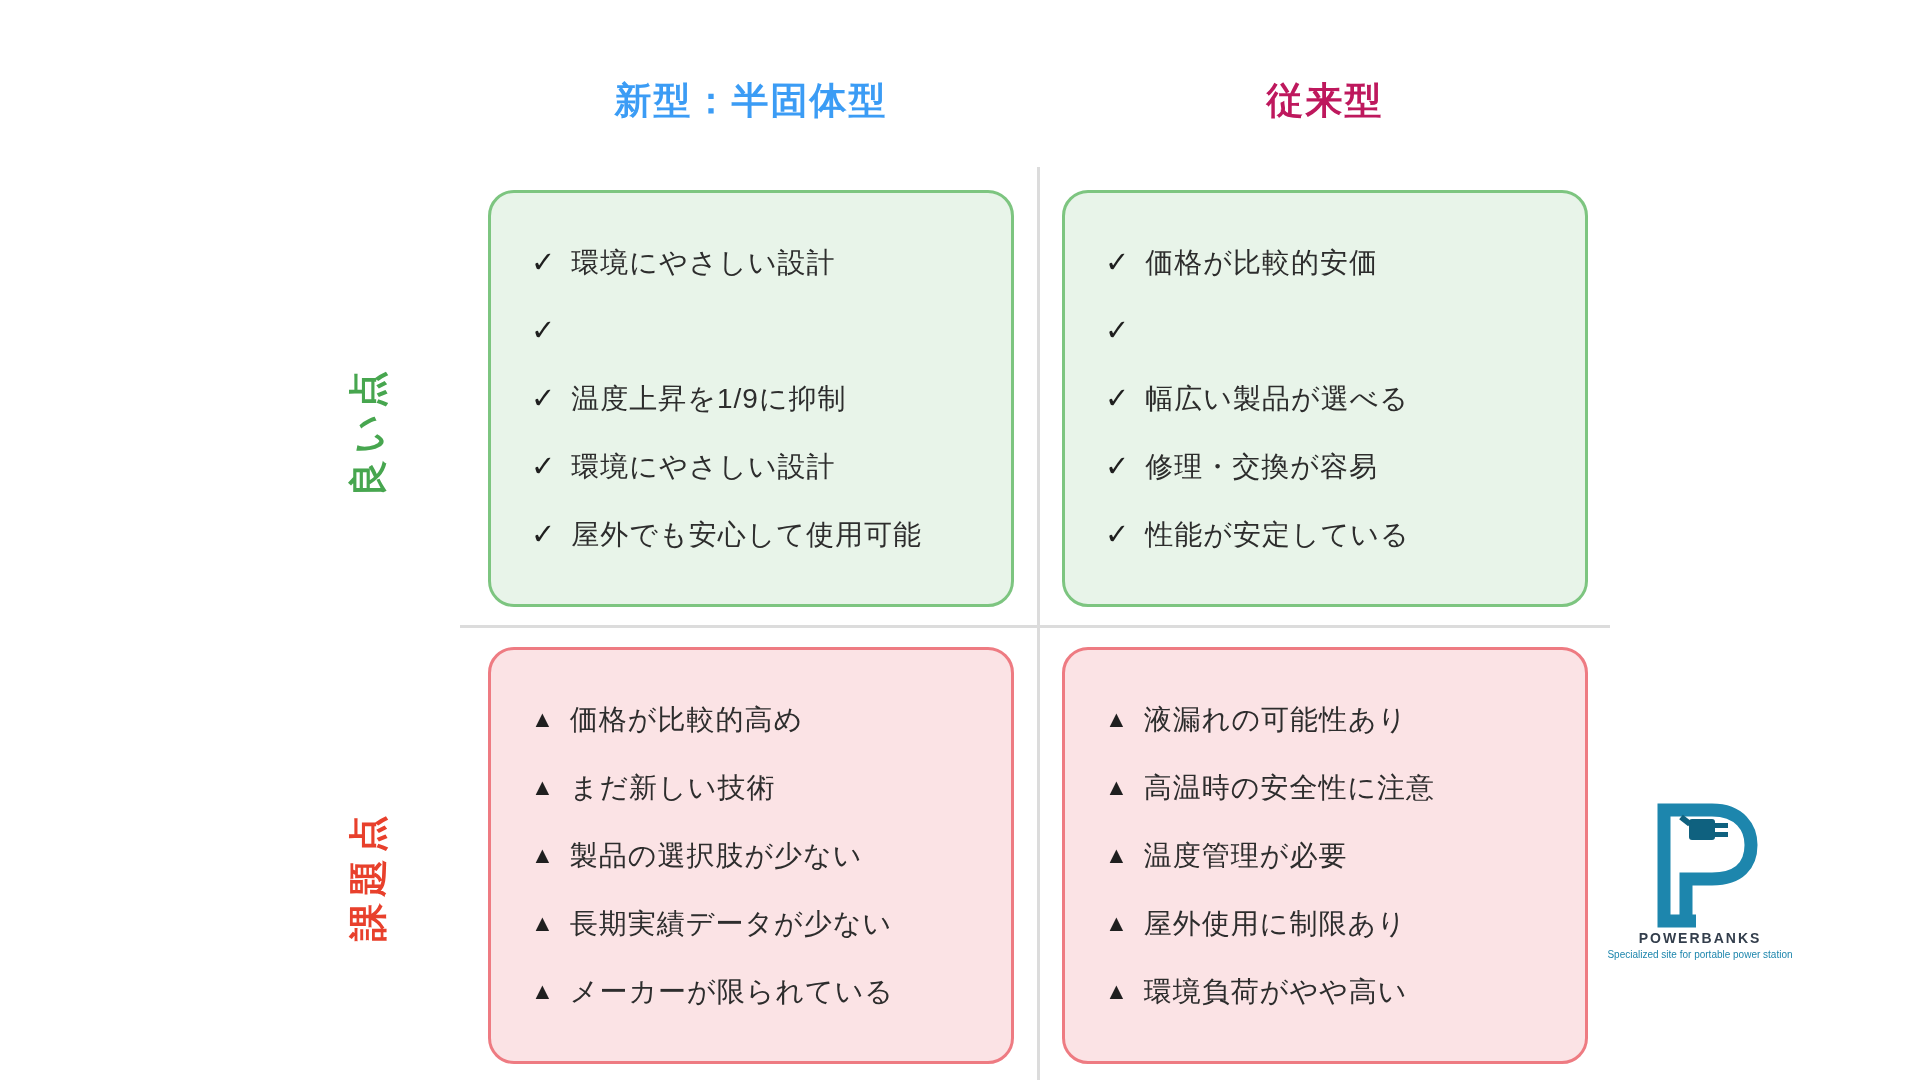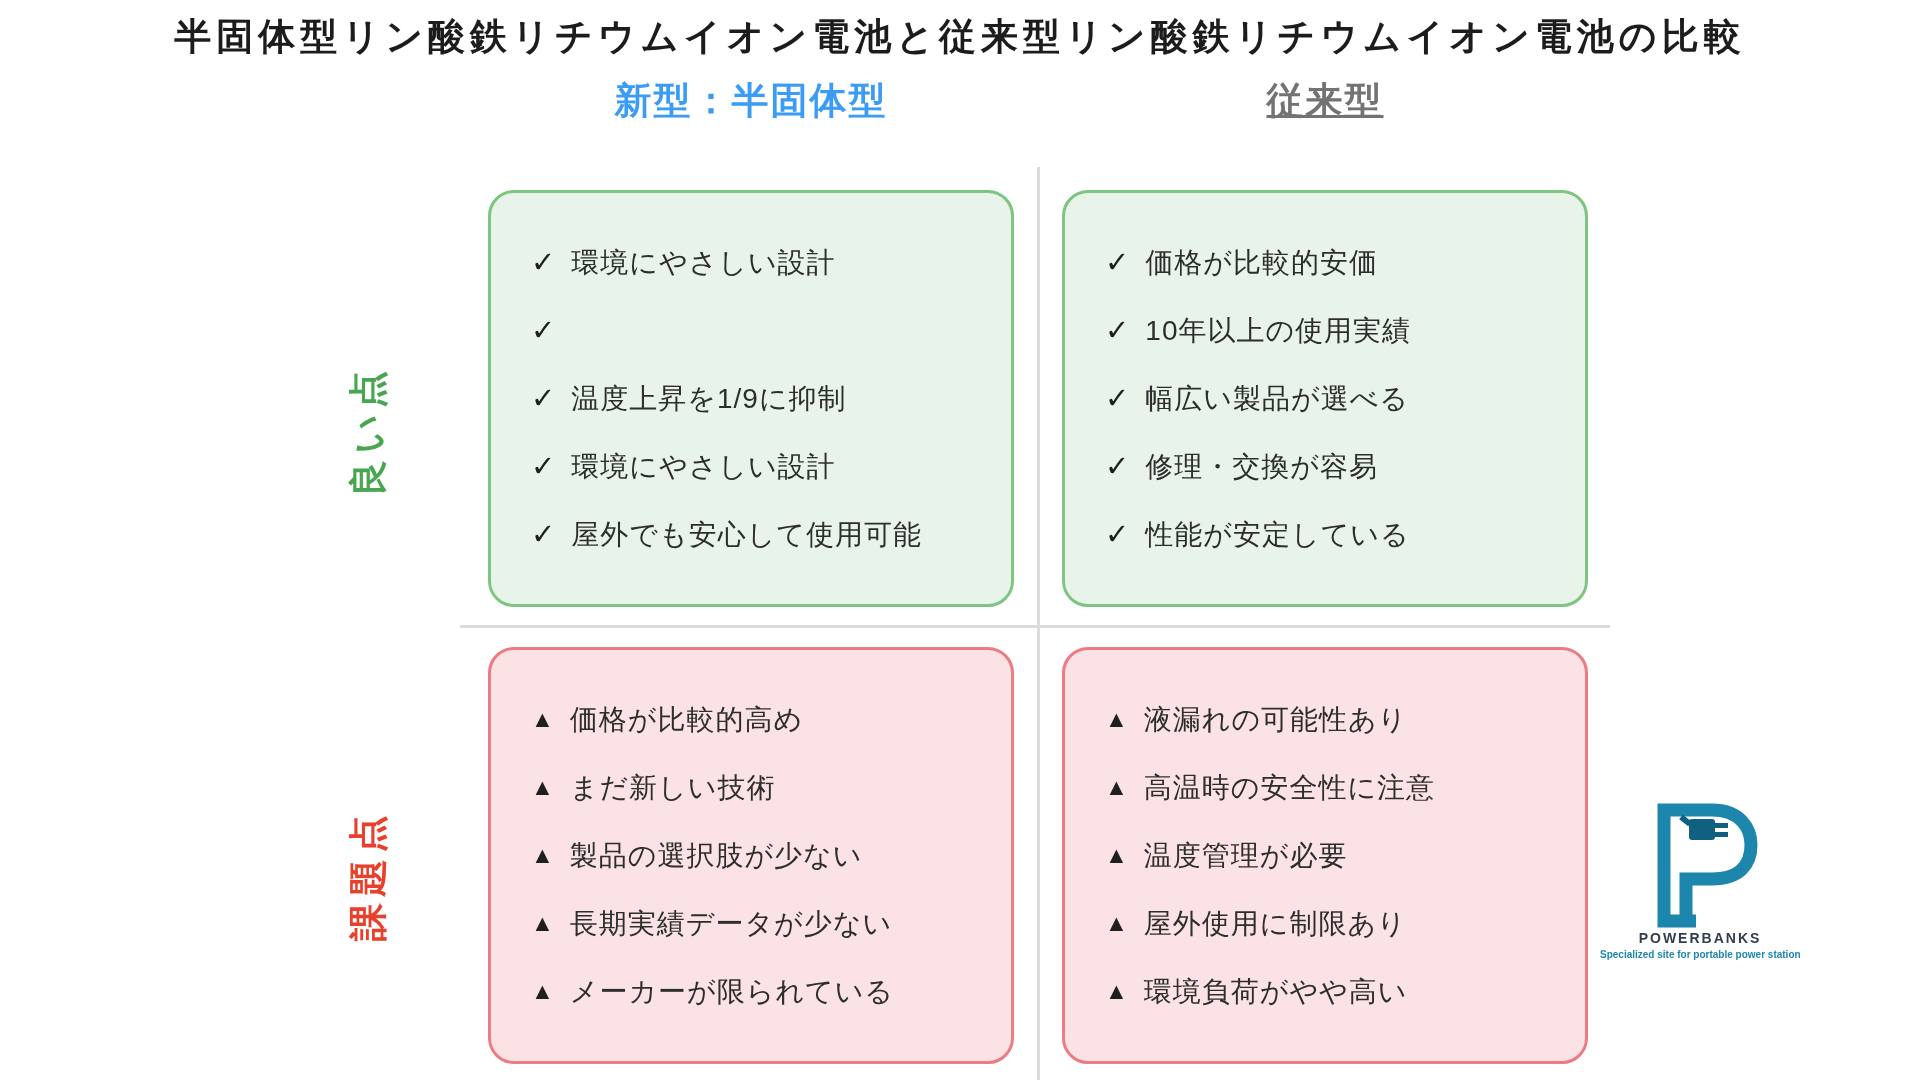--- a/index.html
+++ b/index.html
@@ -9,21 +9,21 @@
   }
   .title {
     position:absolute; top:12px; left:0; width:100%; text-align:center;
     font-size:37px; font-weight:bold; letter-spacing:5px; color:#1c1c1c;
   }
   .col-header {
     position:absolute; top:76px; width:526px; text-align:center;
     font-size:37px; font-weight:bold; letter-spacing:2px;
   }
   .col-header.new { left:488px; color:#3b9cf5; }
-  .col-header.conventional { left:1062px; color:#737373;text-decoration:underline; }
+  .col-header.conventional { left:1062px; color:#be185d; }
 
   .divider-v { position:absolute; left:1037px; top:167px; width:3px; height:913px; background:#dcdcdc; }
   .divider-h { position:absolute; left:460px; top:625px; width:1150px; height:3px; background:#dcdcdc; }
 
   .vlabel {
     position:absolute; width:200px; height:44px; line-height:44px; text-align:center;
     font-size:38px; font-weight:bold; letter-spacing:6px;
     transform:rotate(-90deg);
   }
   .vlabel.good   { left:268px; top:409px; color:#47a64f; }
@@ -43,28 +43,27 @@
   .q-conv-iss  { left:1062px; top:647px; }
 
   .item { display:flex; align-items:center; font-size:28px; color:#2d2d2d; letter-spacing:1px; line-height:33px; }
   .marker { margin-right:15px; color:#1f1f1f; }
   .marker.check { font-size:29px; }
   .marker.tri   { font-size:23px; }
 
   .logo { position:absolute; left:1600px; top:788px; width:200px; text-align:center; }
   .logo svg { display:block; margin:0 auto; }
   .logo-name { font-size:14px; font-weight:bold; color:#333e4c; letter-spacing:2px; margin-top:2px; }
-  .logo-tagline { font-size:10px; font-weight:bold; color:#1d86ad; margin-top:3px; white-space:nowrap; }
+  .logo-tagline { font-size:10px; font-weight:normal; color:#1d86ad; margin-top:3px; white-space:nowrap; }
 </style>
 </head>
 <body>
 
 <div class="page">
 
-  <div class="title">半固体型リン酸鉄リチウムイオン電池と従来型リン酸鉄リチウムイオン電池の比較</div>
 
   <div class="col-header new">新型：半固体型</div>
   <div class="col-header conventional">従来型</div>
 
   <div class="divider-v"></div>
   <div class="divider-h"></div>
 
   <div class="vlabel good">良い点</div>
   <div class="vlabel issues">課題点</div>
 
@@ -90,21 +89,20 @@
       </div>
   </div>
 
   <div class="box good q-conv-good">
     <div class="item">
         <span class="marker check">✓</span>
         <span>価格が比較的安価</span>
       </div>
     <div class="item">
         <span class="marker check">✓</span>
-        <span>10年以上の使用実績</span>
       </div>
     <div class="item">
         <span class="marker check">✓</span>
         <span>幅広い製品が選べる</span>
       </div>
     <div class="item">
         <span class="marker check">✓</span>
         <span>修理・交換が容易</span>
       </div>
     <div class="item">

